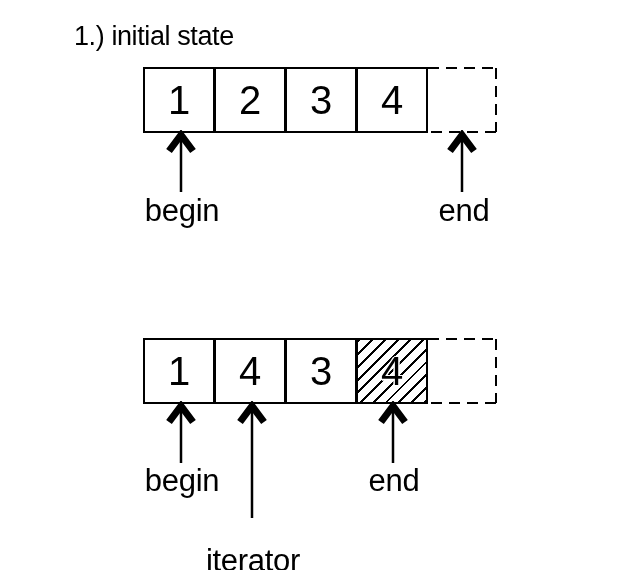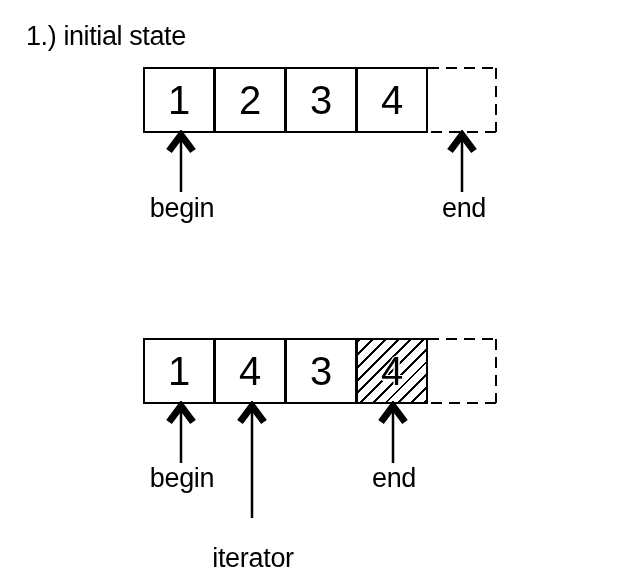--- a/index.html
+++ b/index.html
@@ -11,20 +11,21 @@
     font-family: "Liberation Sans", sans-serif;
     color: #000000;
     overflow: hidden;
   }
   .title {
     position: absolute;
     font-size: 27px;
     letter-spacing: -0.4px;
     white-space: nowrap;
     line-height: 1.1;
+    margin-left: 48px;
   }
   .cell {
     position: absolute;
     width: 72px;
     height: 66px;
     box-sizing: border-box;
     border: 2px solid #000000;
     background: #ffffff;
     display: flex;
     align-items: center;
@@ -37,21 +38,21 @@
   }
   .cell.hatched {
     background: repeating-linear-gradient(135deg, #000000 0 2px, #ffffff 2px 9px);
   }
   .cell.hatched .digit {
     text-shadow: 1.5px 0 0 #ffffff, -1.5px 0 0 #ffffff, 0 1.5px 0 #ffffff, 0 -1.5px 0 #ffffff;
   }
   .dashed-slot, .arrow { position: absolute; display: block; }
   .ptr-label {
     position: absolute;
-    font-size: 27px;
+    font-size: 31px;
     letter-spacing: -0.3px;
     transform: translateX(-50%);
     white-space: nowrap;
     line-height: 1.1;
   }
 </style>
 </head>
 <body>
 
 <div class="canvas">

